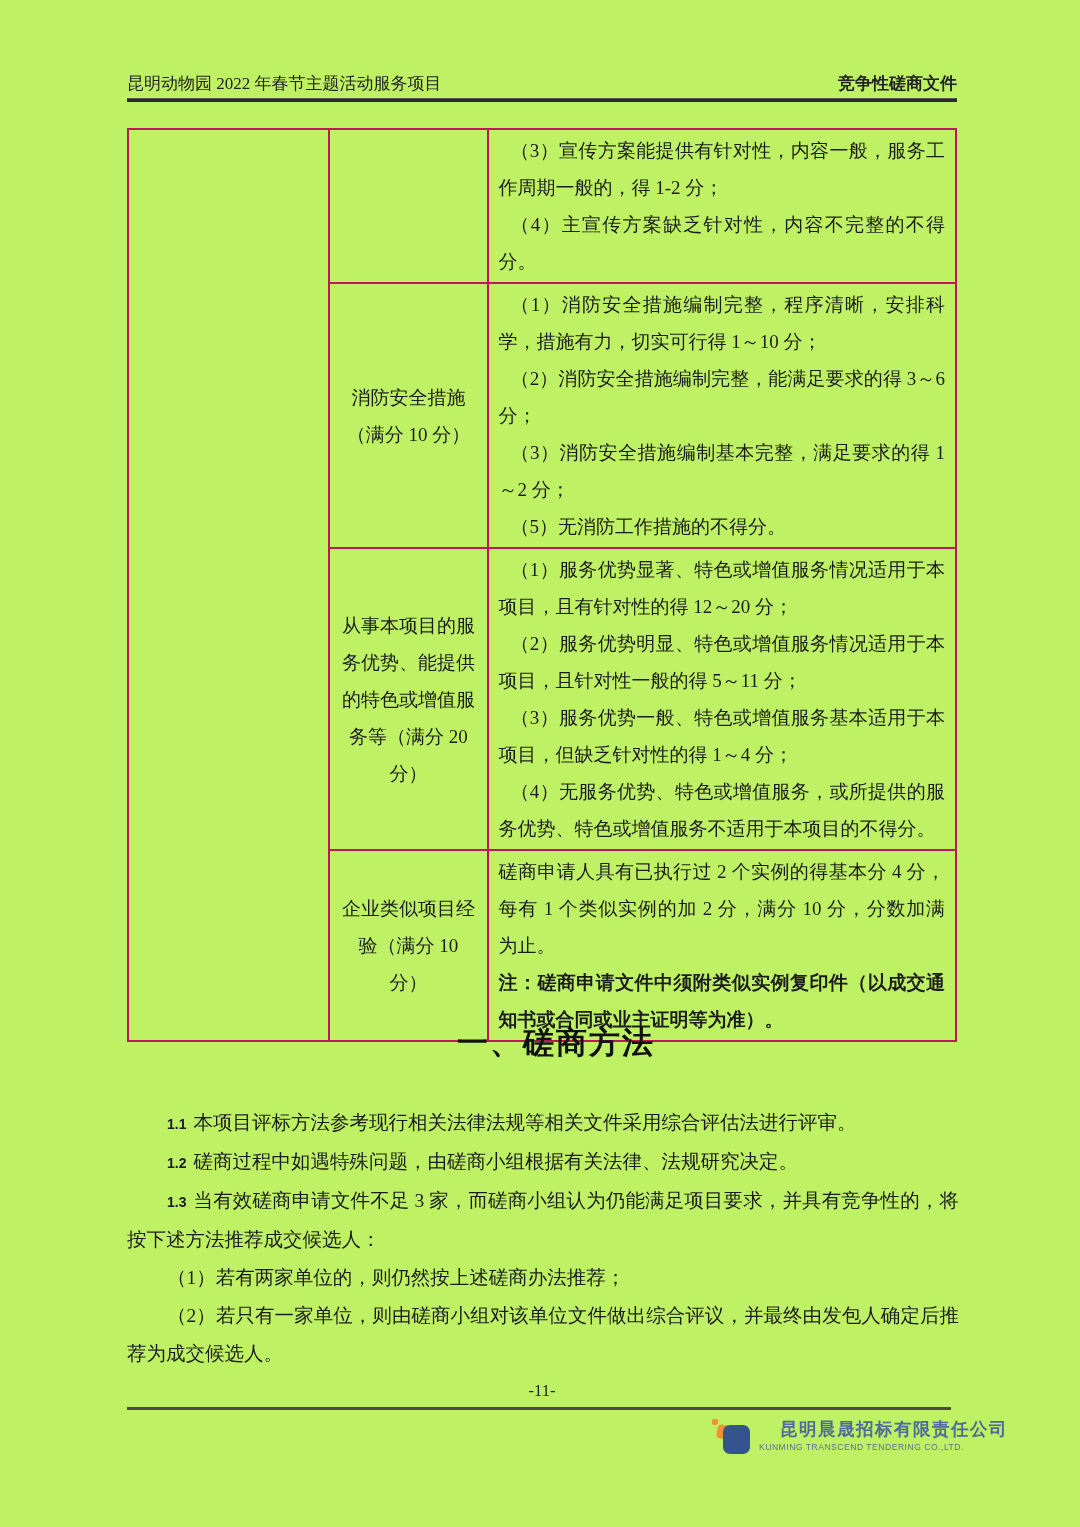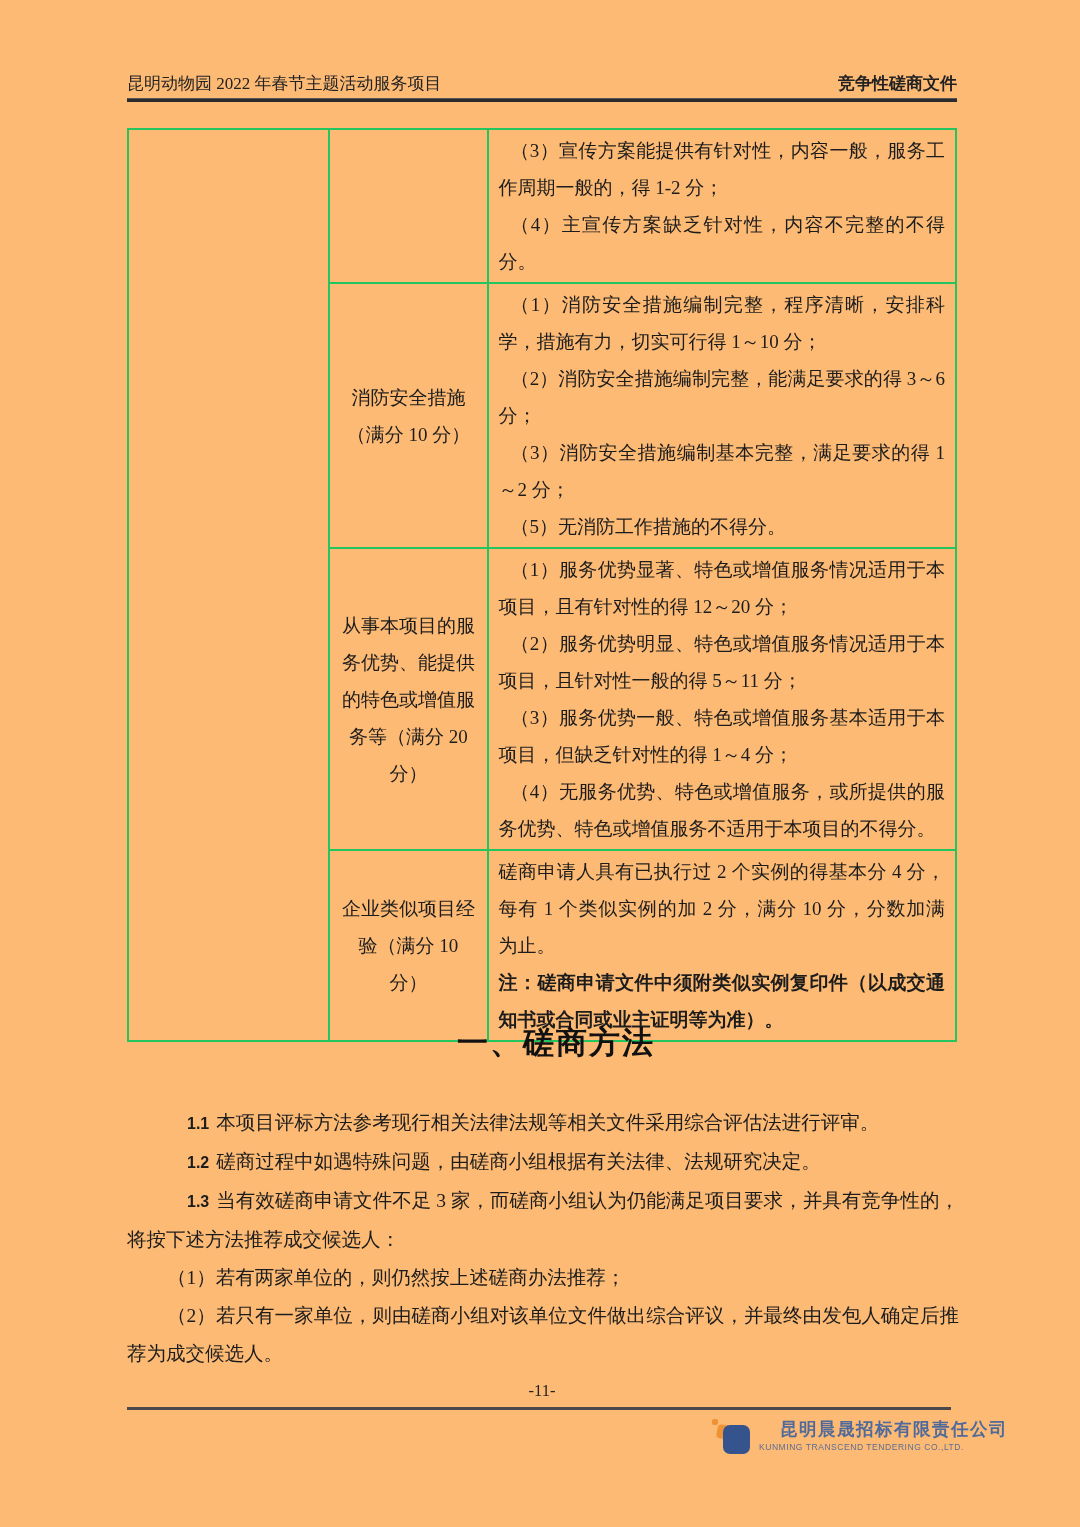--- a/index.html
+++ b/index.html
@@ -4,21 +4,21 @@
 <style>
   * { margin: 0; padding: 0; box-sizing: border-box; }
   html, body { background: #ffffff; }
   body {
     width: 1080px; height: 1527px;
     font-family: "Liberation Serif", "DejaVu Serif", serif;
     color: #1f1f1f;
     position: relative;
     overflow: hidden;
   }
-  .page { position: absolute; inset: 0; background: #fdba74; text-decoration: underline; }
+  .page { position: absolute; inset: 0; background: #bef264; text-decoration: underline; }
 
   
   .doc-header {
     position: absolute; left: 127px; top: 72px; width: 830px;
     display: flex; justify-content: space-between; align-items: flex-end;
     font-size: 17px; color: #222;
   }
   .doc-header .right { font-weight: bold; }
   .header-rule {
     position: absolute; left: 127px; top: 98px; width: 830px; height: 4px;
@@ -26,21 +26,21 @@
     border-top: 1px solid #555;
   }
 
   
   table.score {
     position: absolute; left: 127px; top: 128px;
     width: 830px; border-collapse: collapse; table-layout: fixed;
     font-size: 19px; color: #1c1c1c;
   }
   table.score td {
-    border: 2px solid #22c55e;
+    border: 2px solid #be185d;
     vertical-align: middle;
   }
   td.colA { width: 196px; }
   td.colB { width: 154px; text-align: center; line-height: 37px; padding: 4px 10px; }
   td.colC { width: 456px; text-align: justify; padding: 2px 10px; }
   td.colC p { line-height: 37px; text-indent: 12px; margin: 0; text-align: justify; }
   td.colC p.flush { text-indent: 0; }
   td.colC p.note { font-weight: bold; text-indent: 0; }
   tr.r1 { height: 112px; }
   tr.r2 { height: 260px; }
@@ -53,21 +53,21 @@
     text-align: center; font-family: "Liberation Sans", sans-serif;
     font-weight: bold; font-size: 31px; color: #111;
     letter-spacing: 2px;
   }
   .paragraphs {
     position: absolute; left: 127px; top: 1104px; width: 832px;
     font-size: 19.5px; line-height: 38px; color: #1c1c1c;
     text-align: justify;
   }
   .paragraphs p { text-indent: 40px; margin: 0; }
-  .pnum { font-family: "Liberation Sans", sans-serif; font-weight: bold; font-size: 16px; margin-right: 7px; margin-left: 20px; }
+  .pnum { font-family: "Liberation Sans", sans-serif; font-weight: bold; font-size: 14px; margin-right: 7px; }
 
   
   .page-number {
     position: absolute; left: 127px; top: 1381px; width: 830px;
     text-align: center; font-size: 16.5px; color: #222;
   }
   .footer-rule {
     position: absolute; left: 127px; top: 1407px; width: 824px; height: 2.5px;
     background: #4a4a4a;
   }

